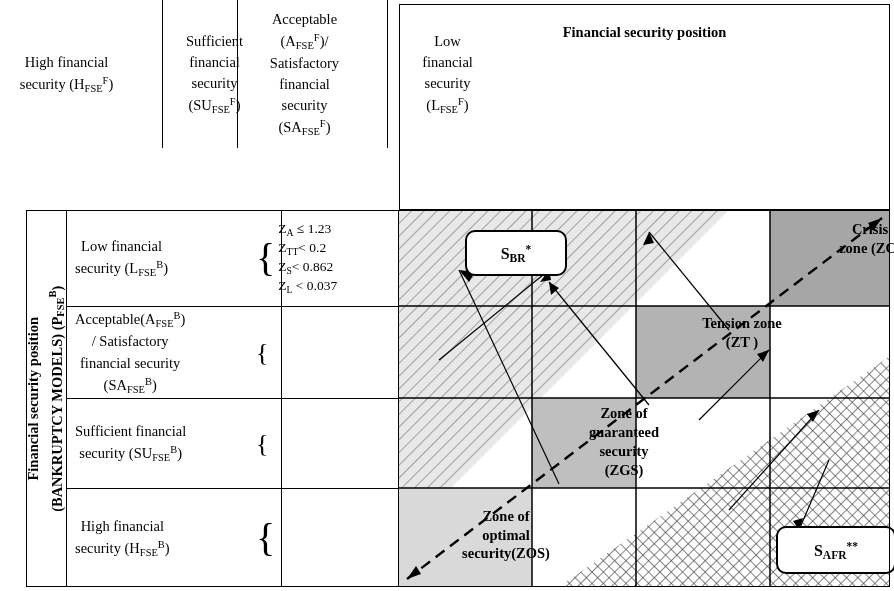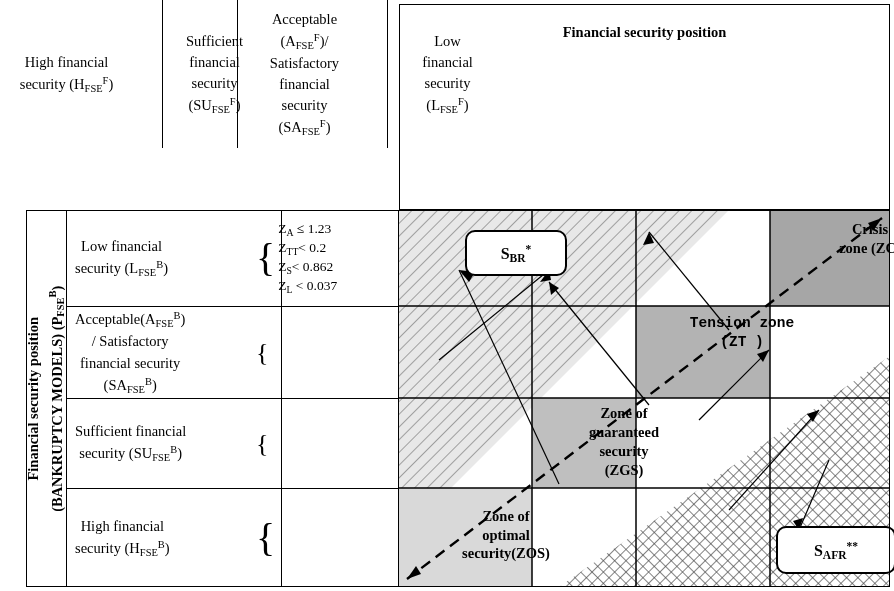--- a/index.html
+++ b/index.html
@@ -167,21 +167,21 @@
         <polygon points="250,22 244,35 255,33"></polygon>
         <polygon points="370,140 358,144 364,152"></polygon>
         <polygon points="420,200 408,204 414,212"></polygon>
         <polygon points="400,320 404,308 394,311"></polygon>
       </g>
     </svg>
 
     <div class="zlabel" style="left:373px;top:6px;width:116px;height:46px;">
       <div>Crisis<br>zone (ZC)</div>
     </div>
-    <div class="zlabel" style="left:240px;top:100px;width:126px;height:46px;font-family:Liberation Mono, monospace;">
+    <div class="zlabel" style="left:240px;top:100px;width:126px;height:46px;">
       <div>Tension zone<br>(ZT )</div>
     </div>
     <div class="zlabel" style="left:136px;top:190px;width:98px;height:84px;">
       <div>Zone of<br>guaranteed<br>security<br>(ZGS)</div>
     </div>
     <div class="zlabel" style="left:4px;top:285px;width:126px;height:80px;">
       <div>Zone of<br>optimal<br>security(ZOS)</div>
     </div>
 
     <div class="sbox" style="left:26px;top:20px;width:98px;height:42px;margin-left:40px;">

